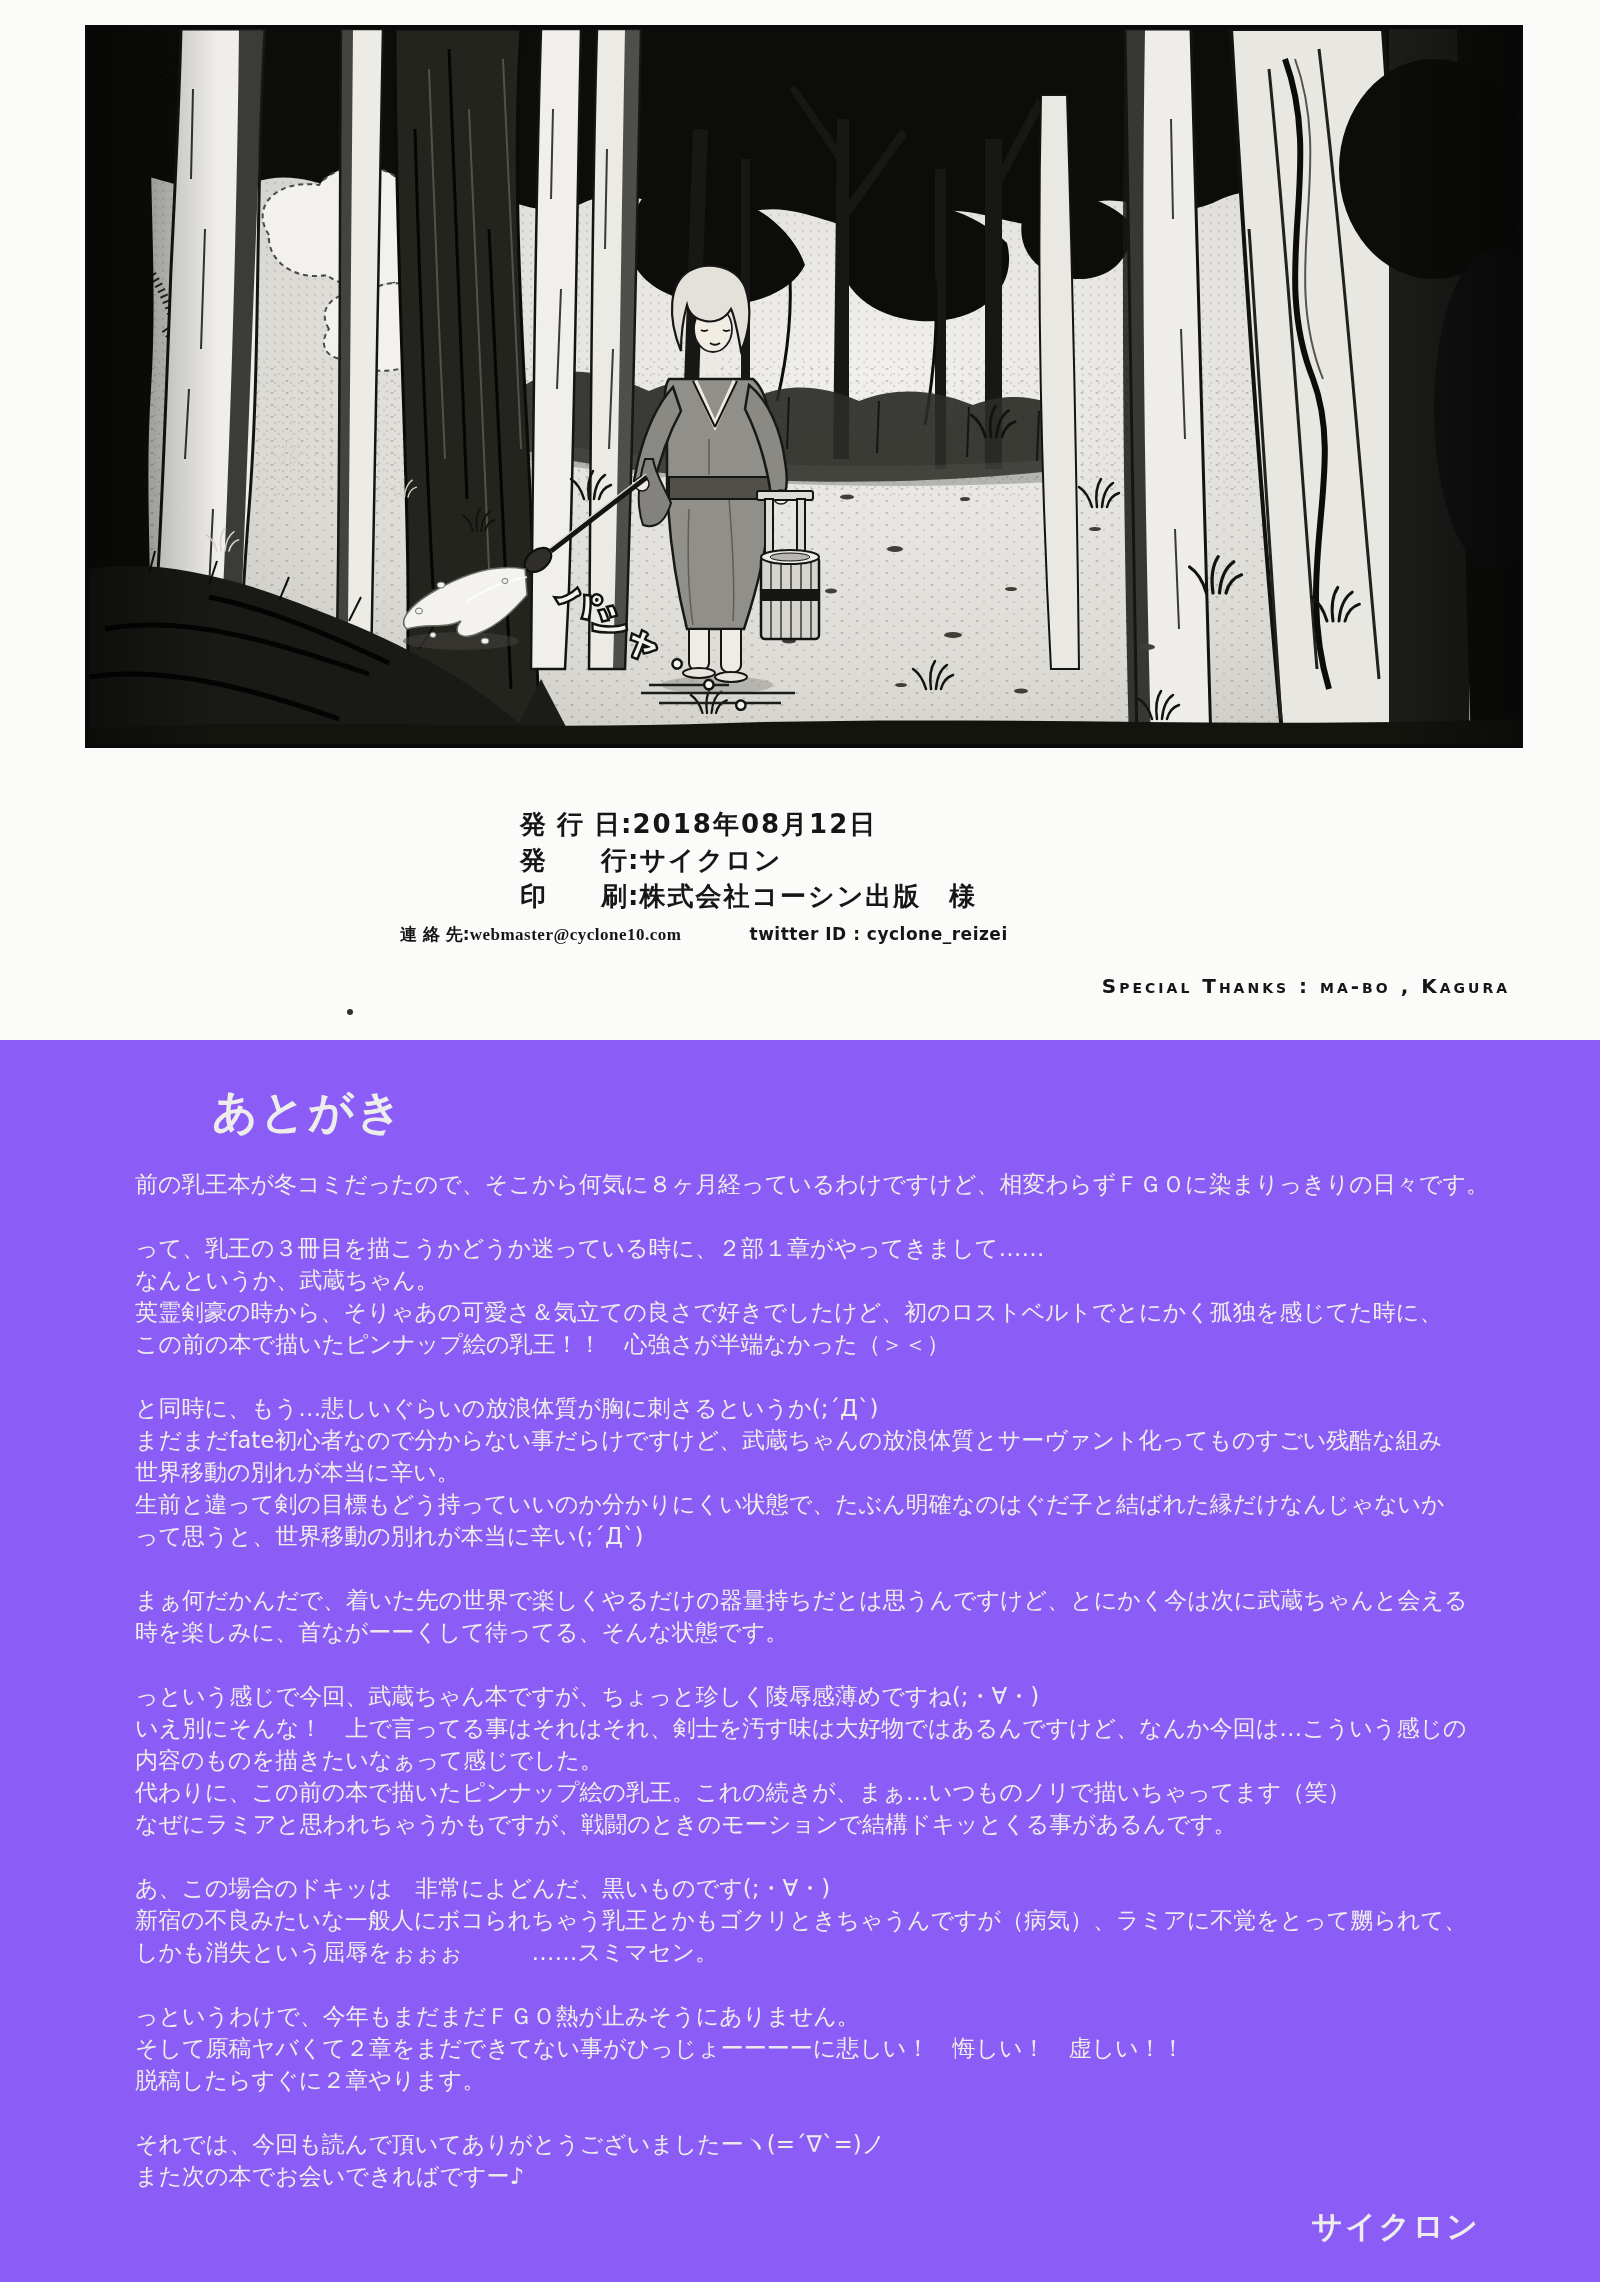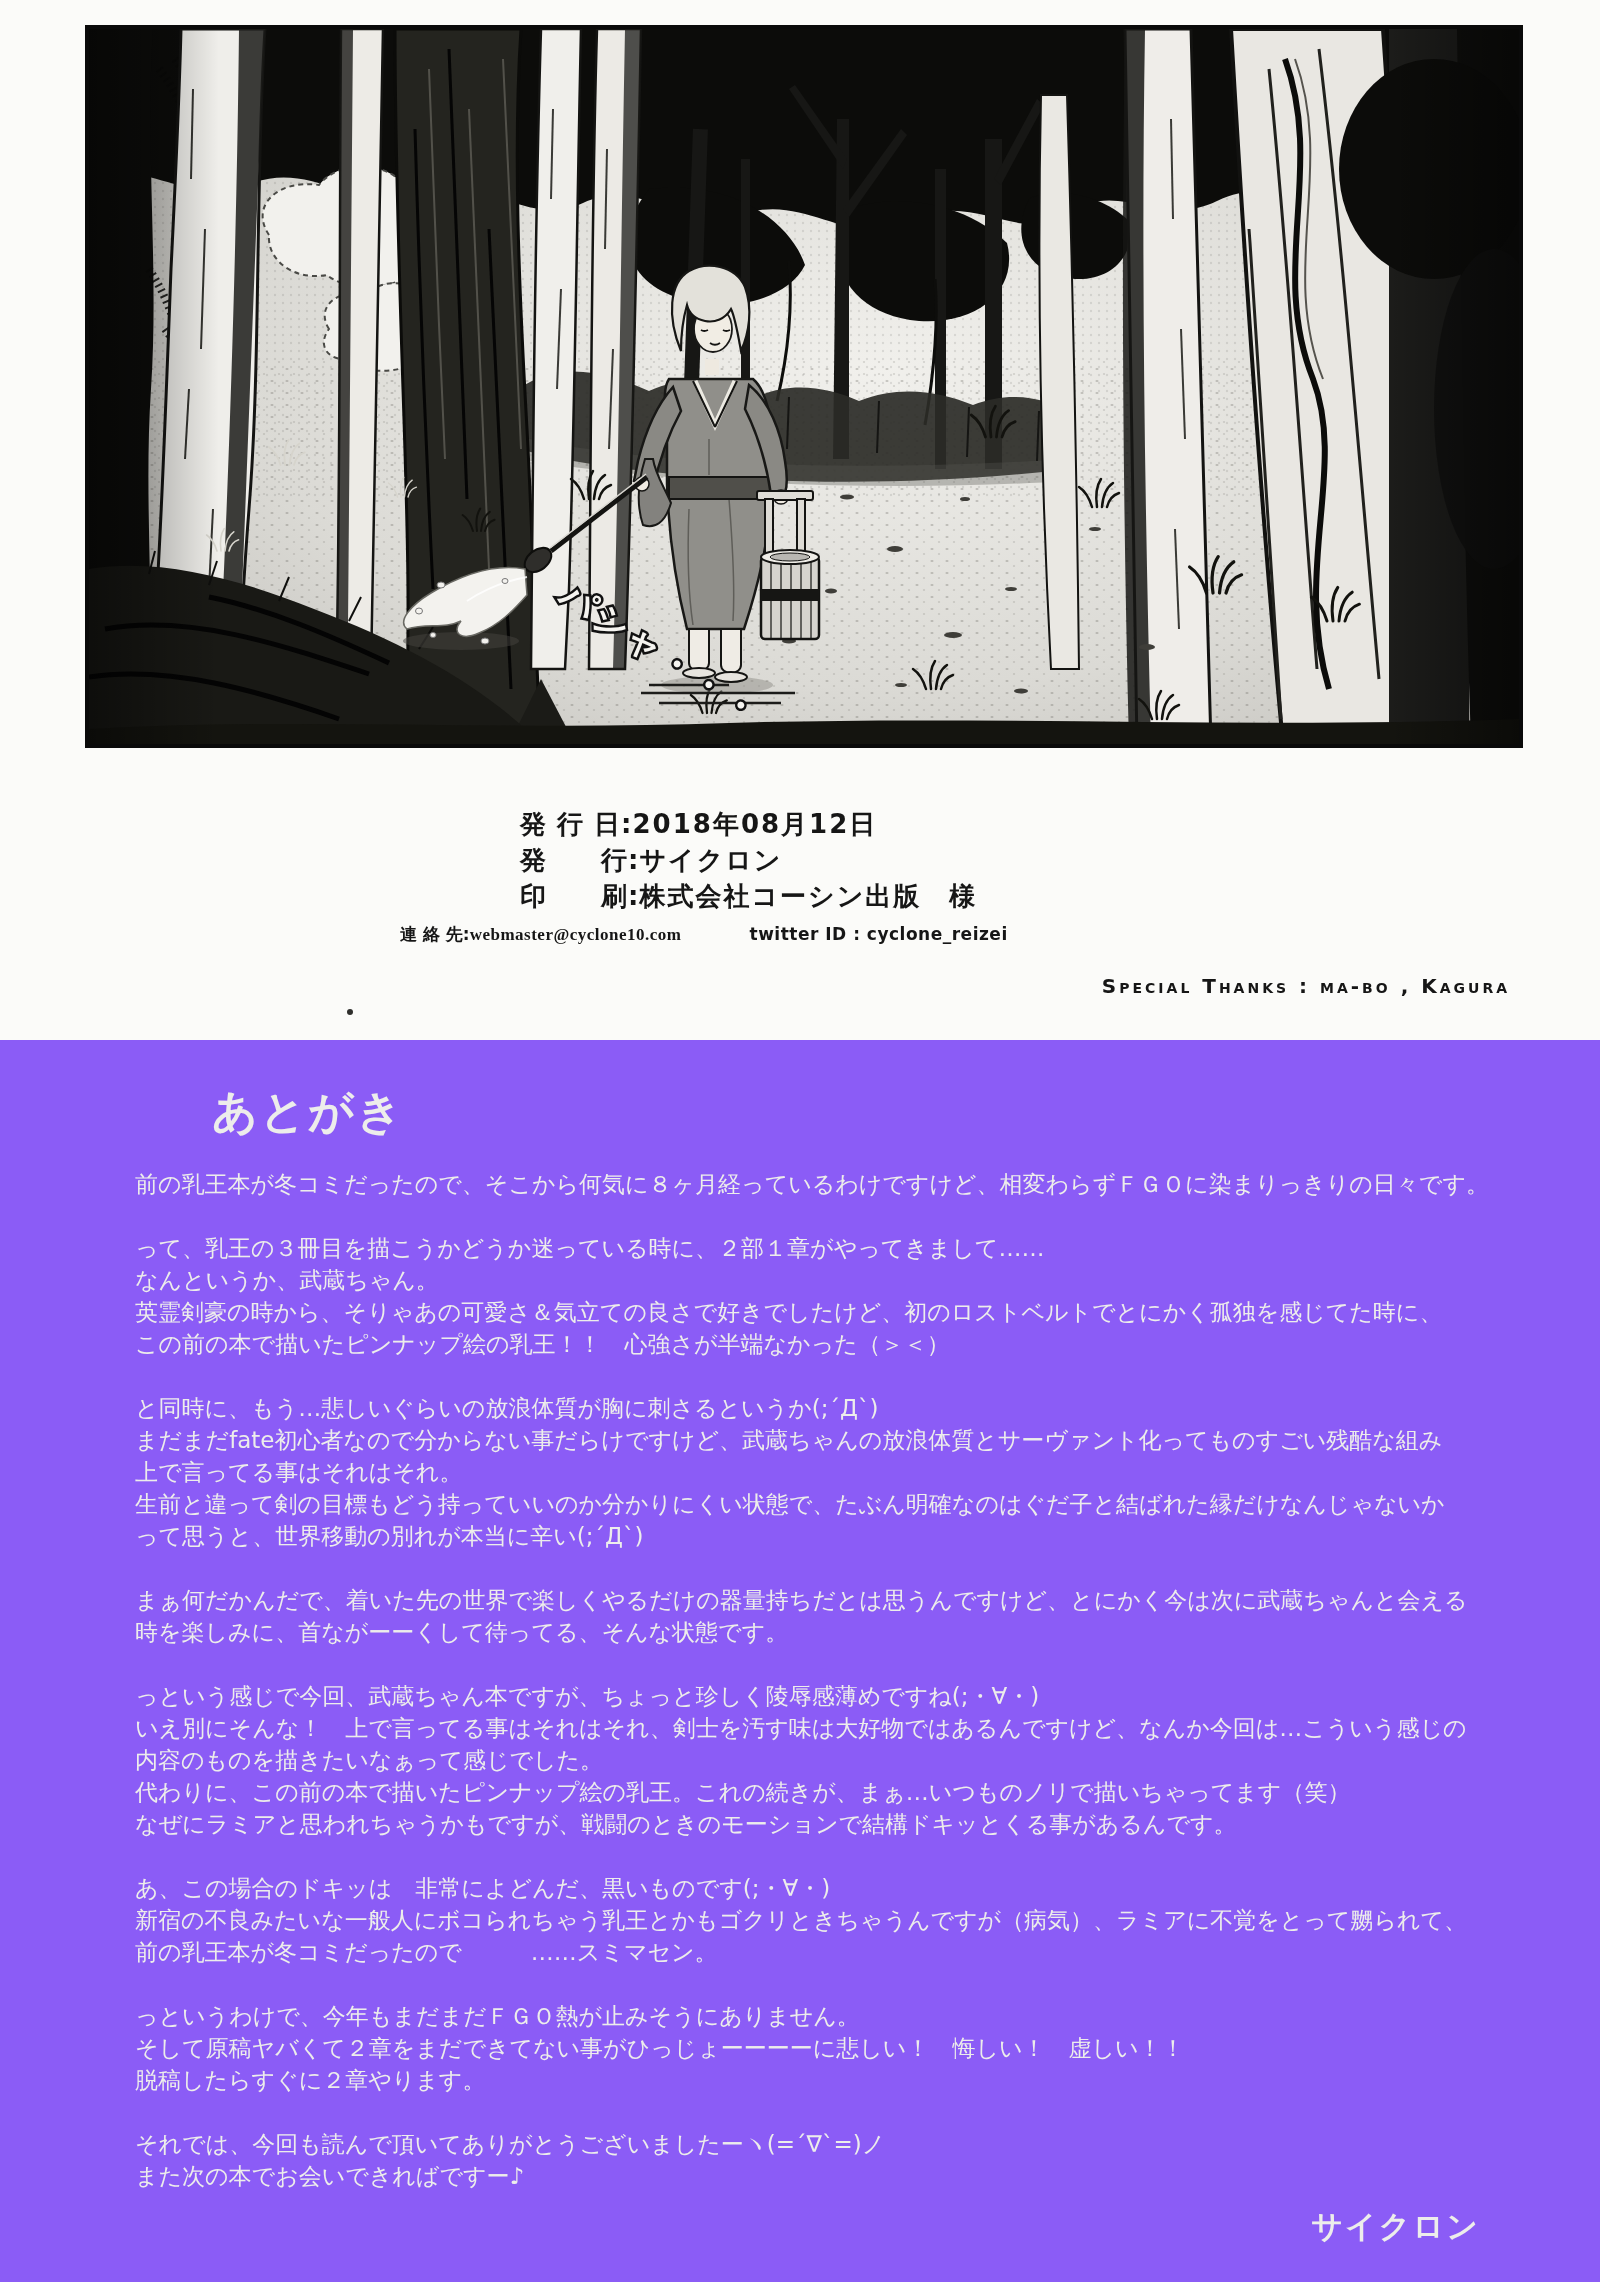--- a/index.html
+++ b/index.html
@@ -358,36 +358,36 @@
   <div class="aw-body">
       <div class="aw-line">前の乳王本が冬コミだったので、そこから何気に８ヶ月経っているわけですけど、相変わらずＦＧＯに染まりっきりの日々です。</div>
       <div class="aw-line"></div>
       <div class="aw-line">って、乳王の３冊目を描こうかどうか迷っている時に、２部１章がやってきまして……</div>
       <div class="aw-line">なんというか、武蔵ちゃん。</div>
       <div class="aw-line">英霊剣豪の時から、そりゃあの可愛さ＆気立ての良さで好きでしたけど、初のロストベルトでとにかく孤独を感じてた時に、</div>
       <div class="aw-line">この前の本で描いたピンナップ絵の乳王！！　心強さが半端なかった（＞＜）</div>
       <div class="aw-line"></div>
       <div class="aw-line">と同時に、もう…悲しいぐらいの放浪体質が胸に刺さるというか(;´Д`)</div>
       <div class="aw-line">まだまだfate初心者なので分からない事だらけですけど、武蔵ちゃんの放浪体質とサーヴァント化ってものすごい残酷な組み</div>
-      <div class="aw-line">上で言ってる事はそれはそれ。</div>
+      <div class="aw-line">世界移動の別れが本当に辛い。</div>
       <div class="aw-line">生前と違って剣の目標もどう持っていいのか分かりにくい状態で、たぶん明確なのはぐだ子と結ばれた縁だけなんじゃないか</div>
       <div class="aw-line">って思うと、世界移動の別れが本当に辛い(;´Д`)</div>
       <div class="aw-line"></div>
       <div class="aw-line">まぁ何だかんだで、着いた先の世界で楽しくやるだけの器量持ちだとは思うんですけど、とにかく今は次に武蔵ちゃんと会える</div>
       <div class="aw-line">時を楽しみに、首ながーーくして待ってる、そんな状態です。</div>
       <div class="aw-line"></div>
       <div class="aw-line">っという感じで今回、武蔵ちゃん本ですが、ちょっと珍しく陵辱感薄めですね(;・∀・)</div>
       <div class="aw-line">いえ別にそんな！　上で言ってる事はそれはそれ、剣士を汚す味は大好物ではあるんですけど、なんか今回は…こういう感じの</div>
       <div class="aw-line">内容のものを描きたいなぁって感じでした。</div>
       <div class="aw-line">代わりに、この前の本で描いたピンナップ絵の乳王。これの続きが、まぁ…いつものノリで描いちゃってます（笑）</div>
       <div class="aw-line">なぜにラミアと思われちゃうかもですが、戦闘のときのモーションで結構ドキッとくる事があるんです。</div>
       <div class="aw-line"></div>
       <div class="aw-line">あ、この場合のドキッは　非常によどんだ、黒いものです(;・∀・)</div>
       <div class="aw-line">新宿の不良みたいな一般人にボコられちゃう乳王とかもゴクリときちゃうんですが（病気）、ラミアに不覚をとって嬲られて、</div>
-      <div class="aw-line">前の乳王本が冬コミだったので　　　……スミマセン。</div>
+      <div class="aw-line">しかも消失という屈辱をぉぉぉ　　　……スミマセン。</div>
       <div class="aw-line"></div>
       <div class="aw-line">っというわけで、今年もまだまだＦＧＯ熱が止みそうにありません。</div>
       <div class="aw-line">そして原稿ヤバくて２章をまだできてない事がひっじょーーーーに悲しい！　悔しい！　虚しい！！</div>
       <div class="aw-line">脱稿したらすぐに２章やります。</div>
       <div class="aw-line"></div>
       <div class="aw-line">それでは、今回も読んで頂いてありがとうございましたーヽ(=´∇`=)ノ</div>
       <div class="aw-line">また次の本でお会いできればですー♪</div>
     </div>
   <div class="aw-sign">サイクロン</div>
 </div>

